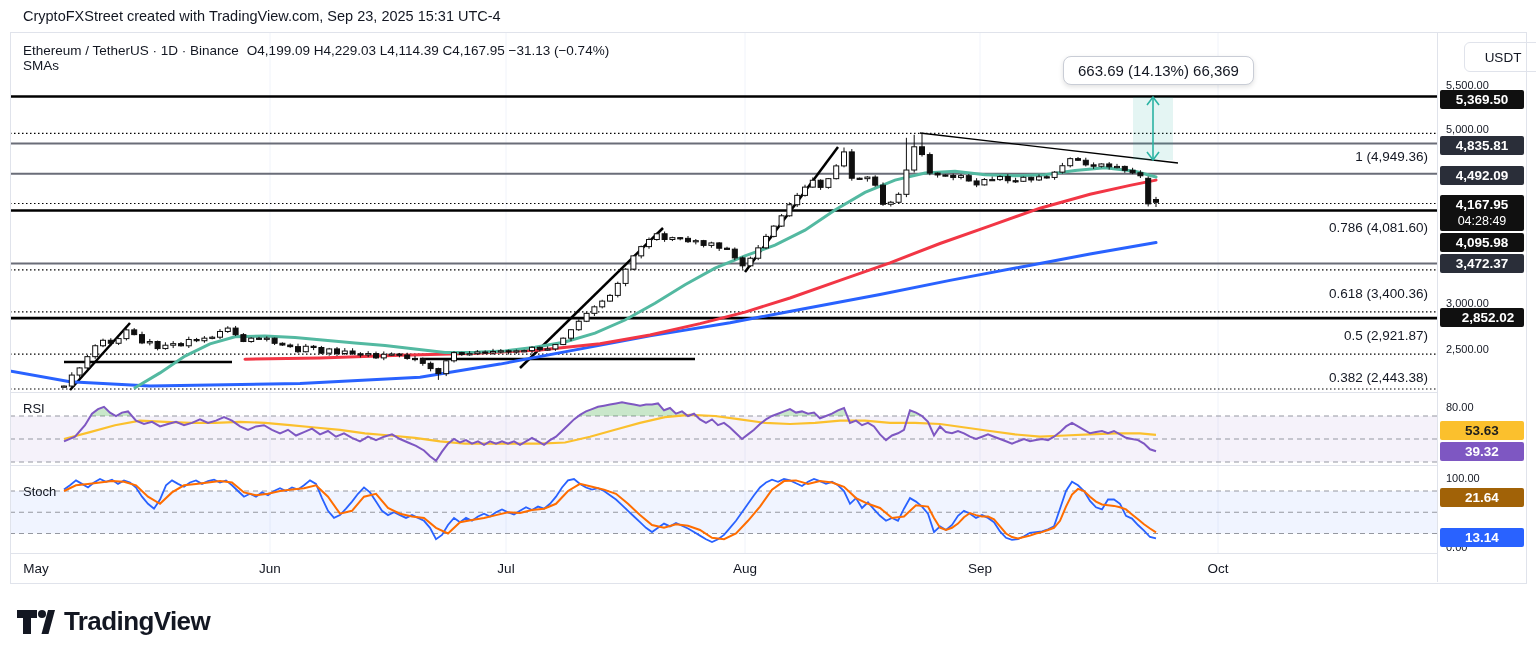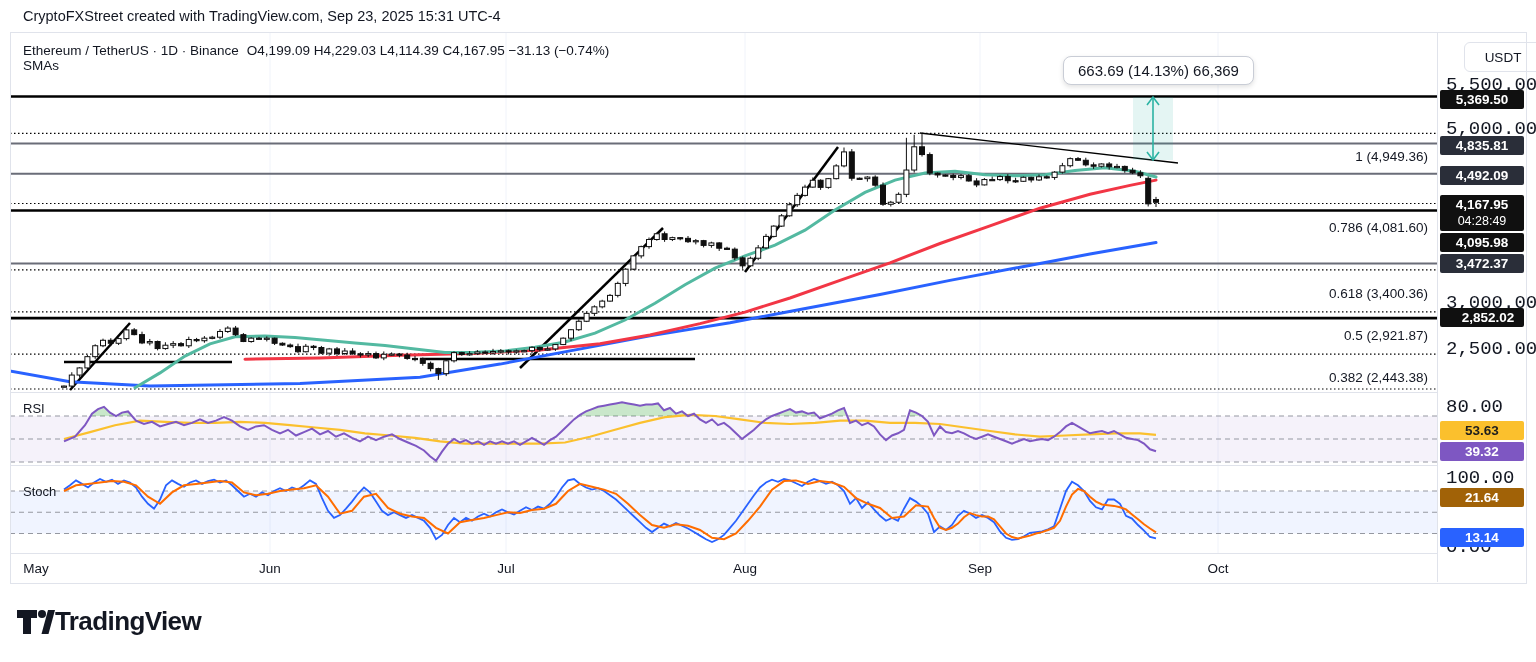--- a/index.html
+++ b/index.html
@@ -11,31 +11,31 @@
   #price-svg,#rsi-svg,#stoch-svg{position:absolute;left:0;top:0;}
   #rsi-panel{left:10px;top:392px;width:1427px;height:73px;overflow:hidden;border-top:1px solid #e0e3eb;}
   #stoch-panel{left:10px;top:465px;width:1427px;height:88px;overflow:hidden;border-top:1px solid #e0e3eb;}
   #time-axis{left:10px;top:553px;width:1427px;height:29px;border-top:1px solid #e0e3eb;background:#fff;}
   .time-label{position:absolute;top:7px;font-size:13.5px;color:#131722;transform:translateX(-50%);}
   #legend{left:13px;top:11px;font-size:13.5px;color:#131722;}
   #legend .row2{}
   #legend .sym{font-weight:400;}
   #legend .ohlc{margin-left:8px;}
   #price-scale{left:1437px;top:32px;width:88px;height:550px;border-left:1px solid #e0e3eb;background:#fff;}
-  .scale-plain{position:absolute;left:8px;font-size:19px;color:#131722;transform:translateY(-50%);white-space:nowrap;font-family:Liberation Mono, monospace;}
+  .scale-plain{position:absolute;left:8px;font-size:11px;color:#131722;transform:translateY(-50%);white-space:nowrap;}
   .scale-badge{position:absolute;left:2px;width:84px;box-sizing:border-box;border-radius:2px;
     font-size:13.5px;font-weight:600;text-align:center;padding:1px 0;line-height:17px;white-space:nowrap;}
   .scale-badge .countdown{font-weight:400;font-size:12.5px;}
   .fib-label{position:absolute;right:9px;font-size:13.5px;color:#131722;transform:translateY(-50%);white-space:nowrap;margin-top:32px;}
   .pane-label{position:absolute;left:13px;font-size:13px;font-weight:500;color:#131722;z-index:3;}
   #callout{left:1063px;top:56px;min-width:160px;padding:5px 14px;background:#fff;border:1px solid #c9cdd6;
     border-radius:8px;box-shadow:0 2px 5px rgba(0,0,0,.12);font-size:15px;font-weight:500;color:#131722;white-space:nowrap;z-index:5;}
   #usdt-btn{position:absolute;left:5px;top:10px;width:76px;height:28px;border:1px solid #e0e3eb;border-radius:6px;
     background:#fff;font-size:13.5px;color:#131722;display:flex;align-items:center;justify-content:center;cursor:pointer;margin-left:21px;}
-  #tv-logo{left:17px;top:606px;display:flex;align-items:center;cursor:pointer;}
+  #tv-logo{left:17px;top:606px;display:flex;align-items:center;gap:9px;cursor:pointer;}
   #tv-logo .word{font-size:26px;font-weight:700;color:#131722;letter-spacing:-0.6px;}
 </style>
 </head>
 <body>
 <div id="stage">
 
 <div class="abs" id="attribution">CryptoFXStreet created with TradingView.com, Sep 23, 2025 15:31 UTC-4</div>
 
 <div class="abs" id="price-panel">
   <svg id="price-svg" width="1427" height="360">

